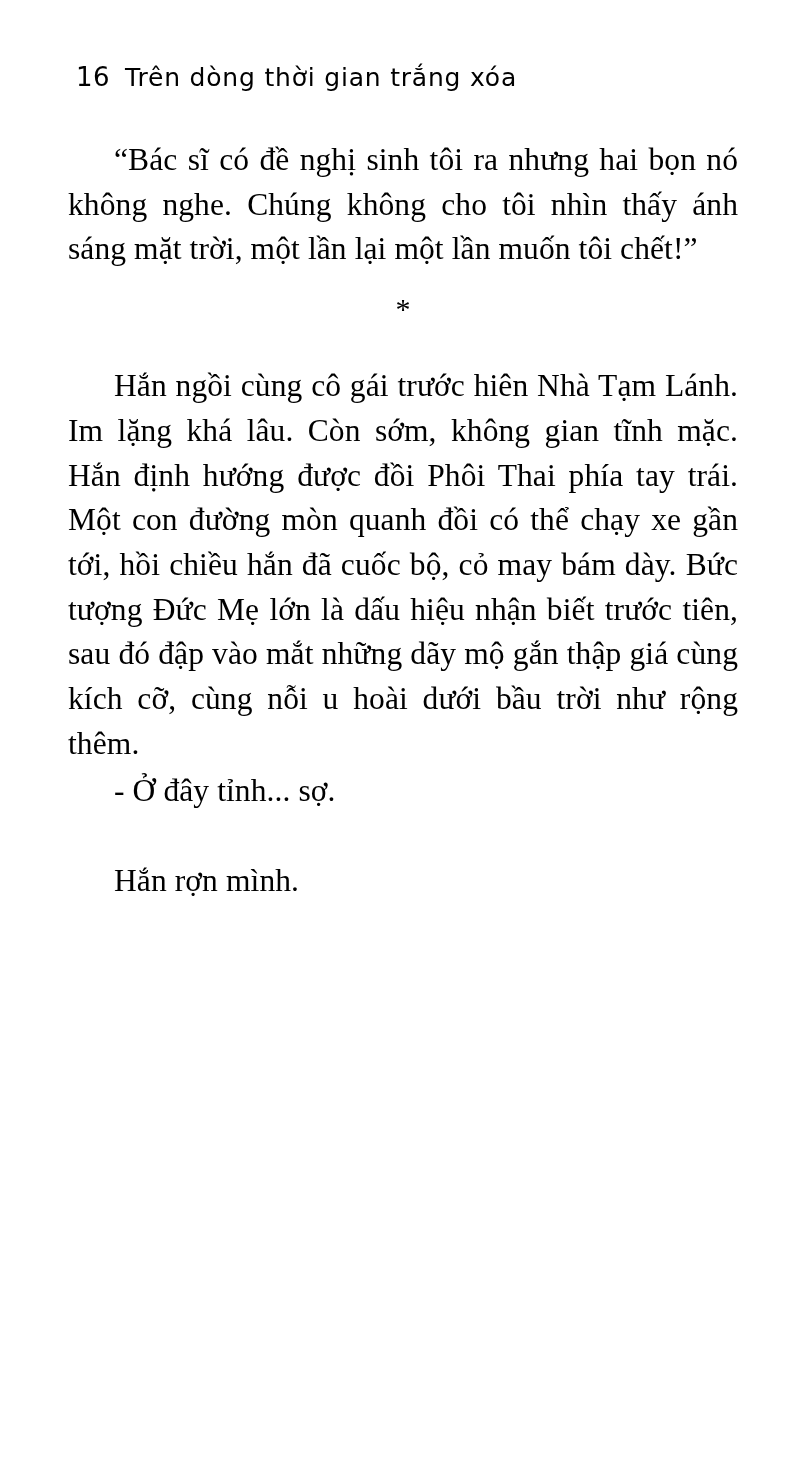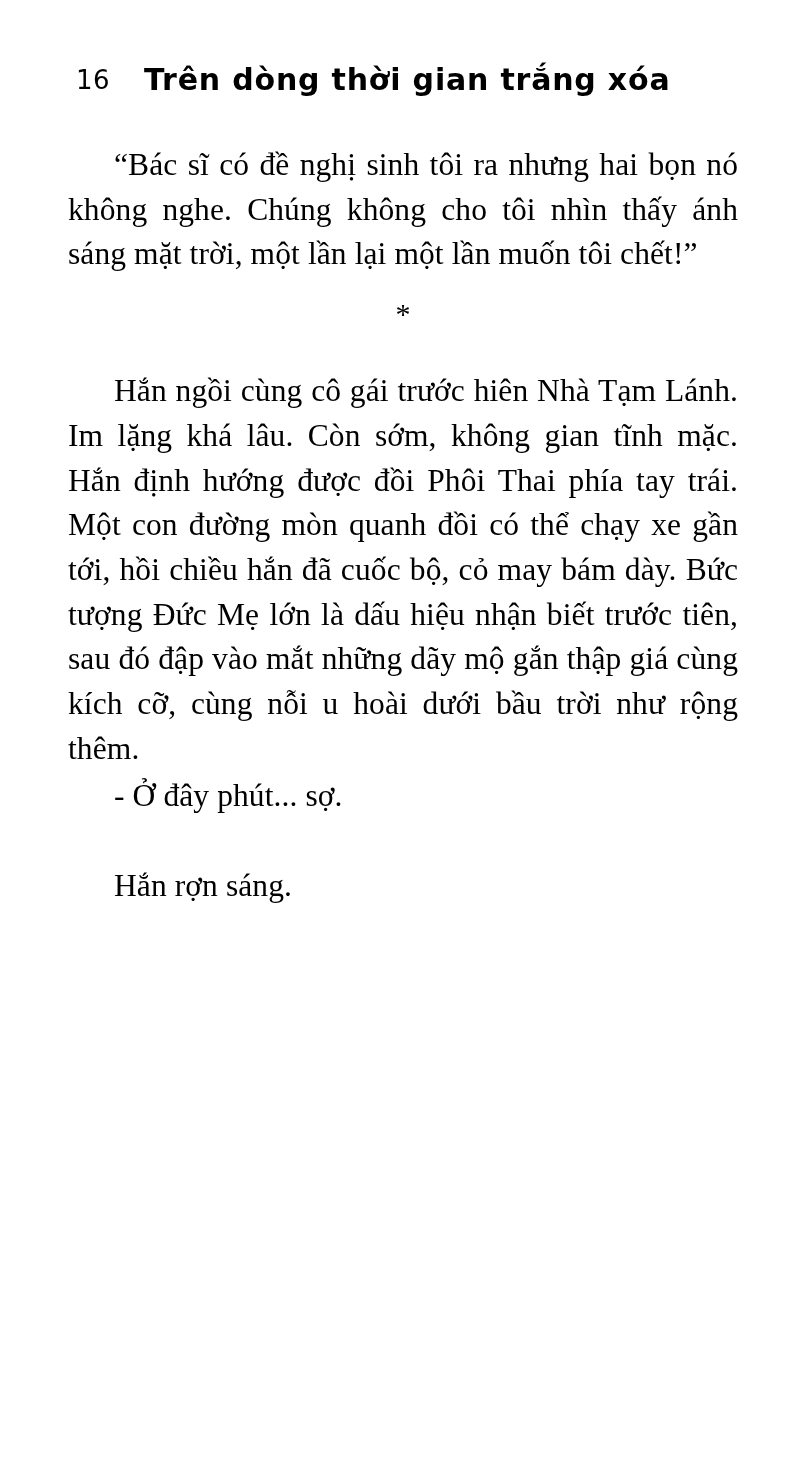--- a/index.html
+++ b/index.html
@@ -16,35 +16,35 @@
   }
   .page {
     position: relative;
     width: 800px;
     height: 1462px;
     box-sizing: border-box;
     padding: 62px 62px 40px 68px;
   }
   .running-head {
     display: flex;
-    align-items: center;
-    gap: 34px;
+    align-items: flex-end;
+    gap: 15px;
     font-family: "DejaVu Sans", sans-serif;
     font-size: 25px;
     letter-spacing: 0.5px;
     margin-bottom: 46px;
     padding-left: 8px;
   }
   .folio {
     font-size: 26px;
     font-weight: 400;
   }
   .head-title {
-    font-size: 30px;
-    font-weight: 700;
+    font-size: 25px;
+    font-weight: 400;
     letter-spacing: 0.8px;
   }
   .body-text p {
     margin: 0;
     font-size: 31.5px;
     line-height: 1.42;
     text-align: justify;
     text-justify: inter-word;
     letter-spacing: 0.1px;
   }
@@ -77,26 +77,26 @@
   <div class="body-text">
 
     <p class="indent">“Bác sĩ có đề nghị sinh tôi ra nhưng hai bọn nó không nghe. Chúng không cho tôi nhìn thấy ánh sáng mặt trời, một lần lại một lần muốn tôi chết!”</p>
 
     <div class="divider">*</div>
 
     <p class="indent">Hắn ngồi cùng cô gái trước hiên Nhà Tạm Lánh. Im lặng khá lâu. Còn sớm, không gian tĩnh mặc. Hắn định hướng được đồi Phôi Thai phía tay trái. Một con đường mòn quanh đồi có thể chạy xe gần tới, hồi chiều hắn đã cuốc bộ, cỏ may bám dày. Bức tượng Đức Mẹ lớn là dấu hiệu nhận biết trước tiên, sau đó đập vào mắt những dãy mộ gắn thập giá cùng kích cỡ, cùng nỗi u hoài dưới bầu trời như rộng thêm.</p>
 
     <div class="gap-small"></div>
 
-    <p class="dash">- Ở đây phút... sợ.</p>
+    <p class="dash">- Ở đây tỉnh... sợ.</p>
 
     <div class="gap-small"></div>
 
 
     <div class="gap-small"></div>
 
 
     <div class="gap-small"></div>
 
-    <p class="indent">Hắn rợn sáng.</p>
+    <p class="indent">Hắn rợn mình.</p>
 
   </div>
 </div>
 
 </body></html>

